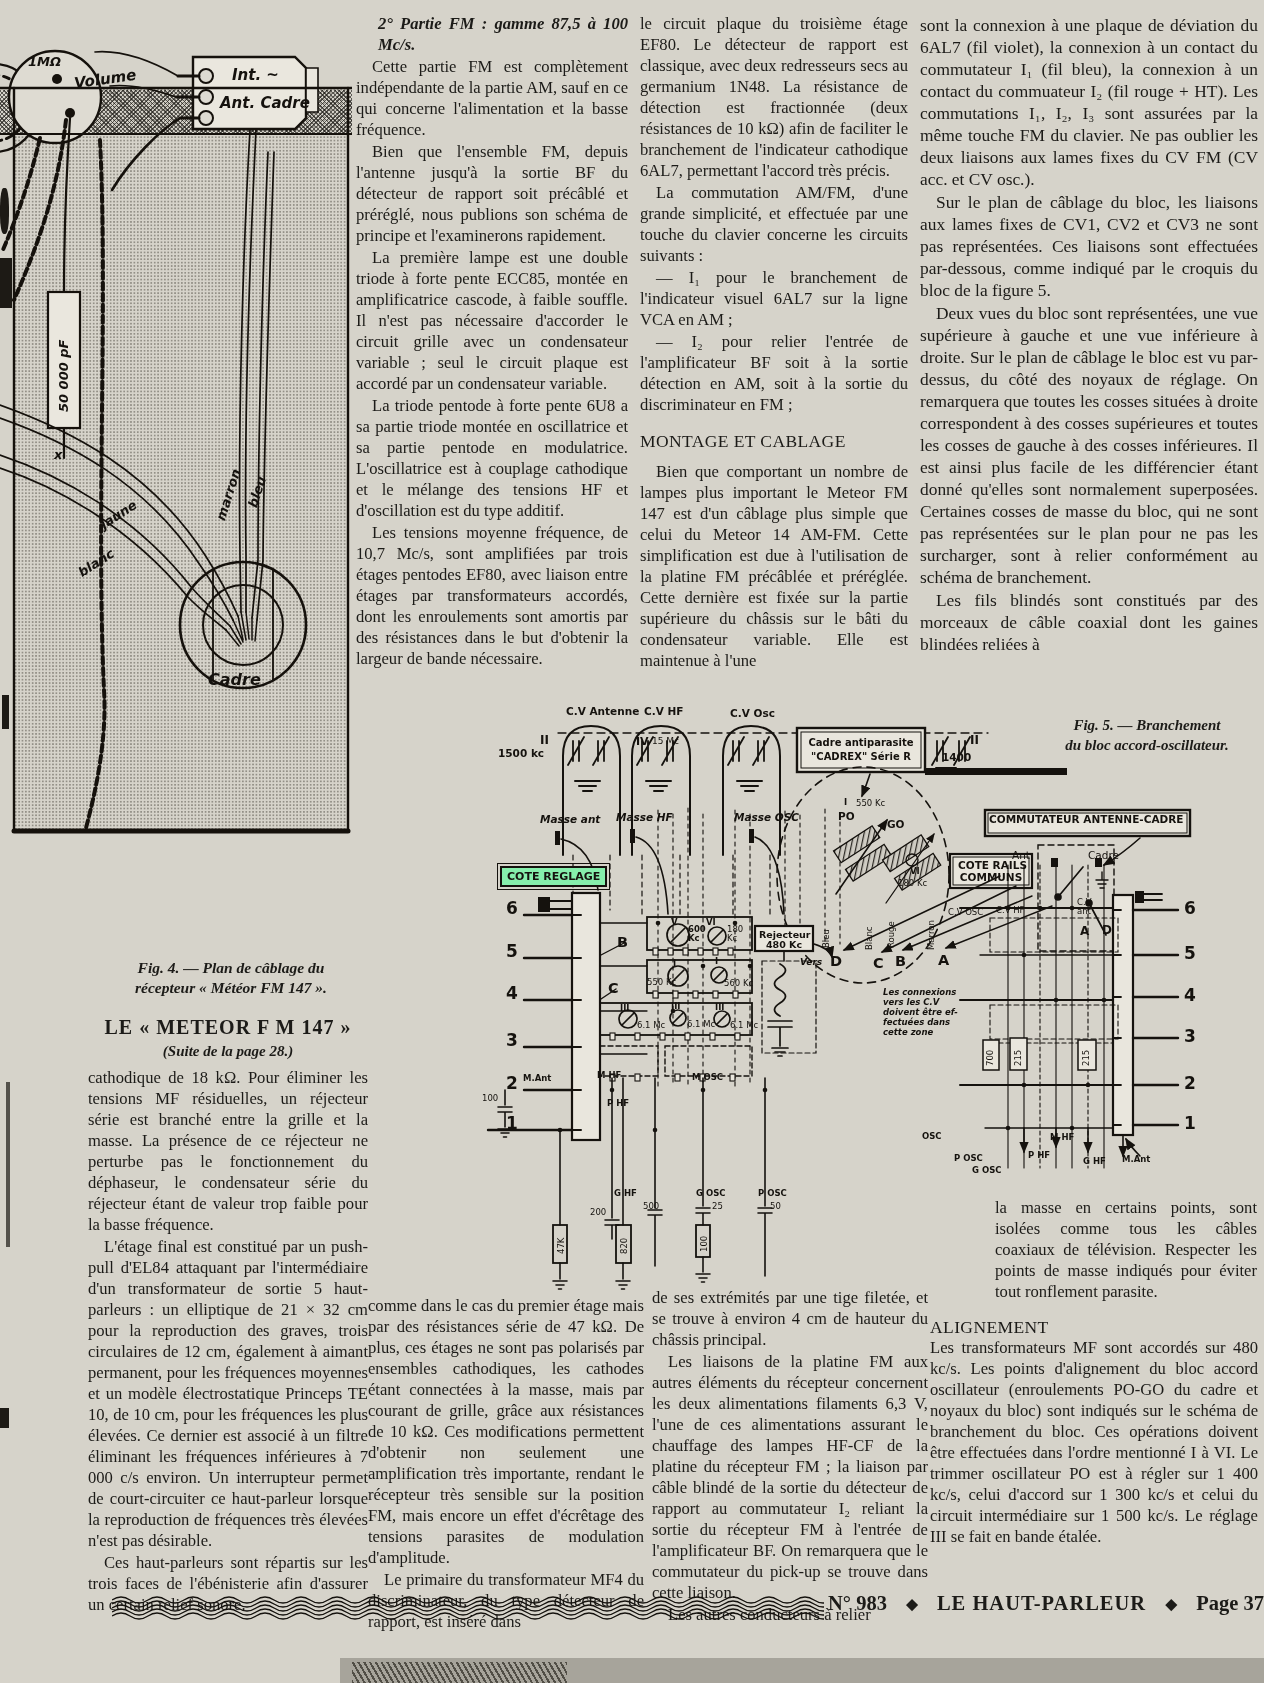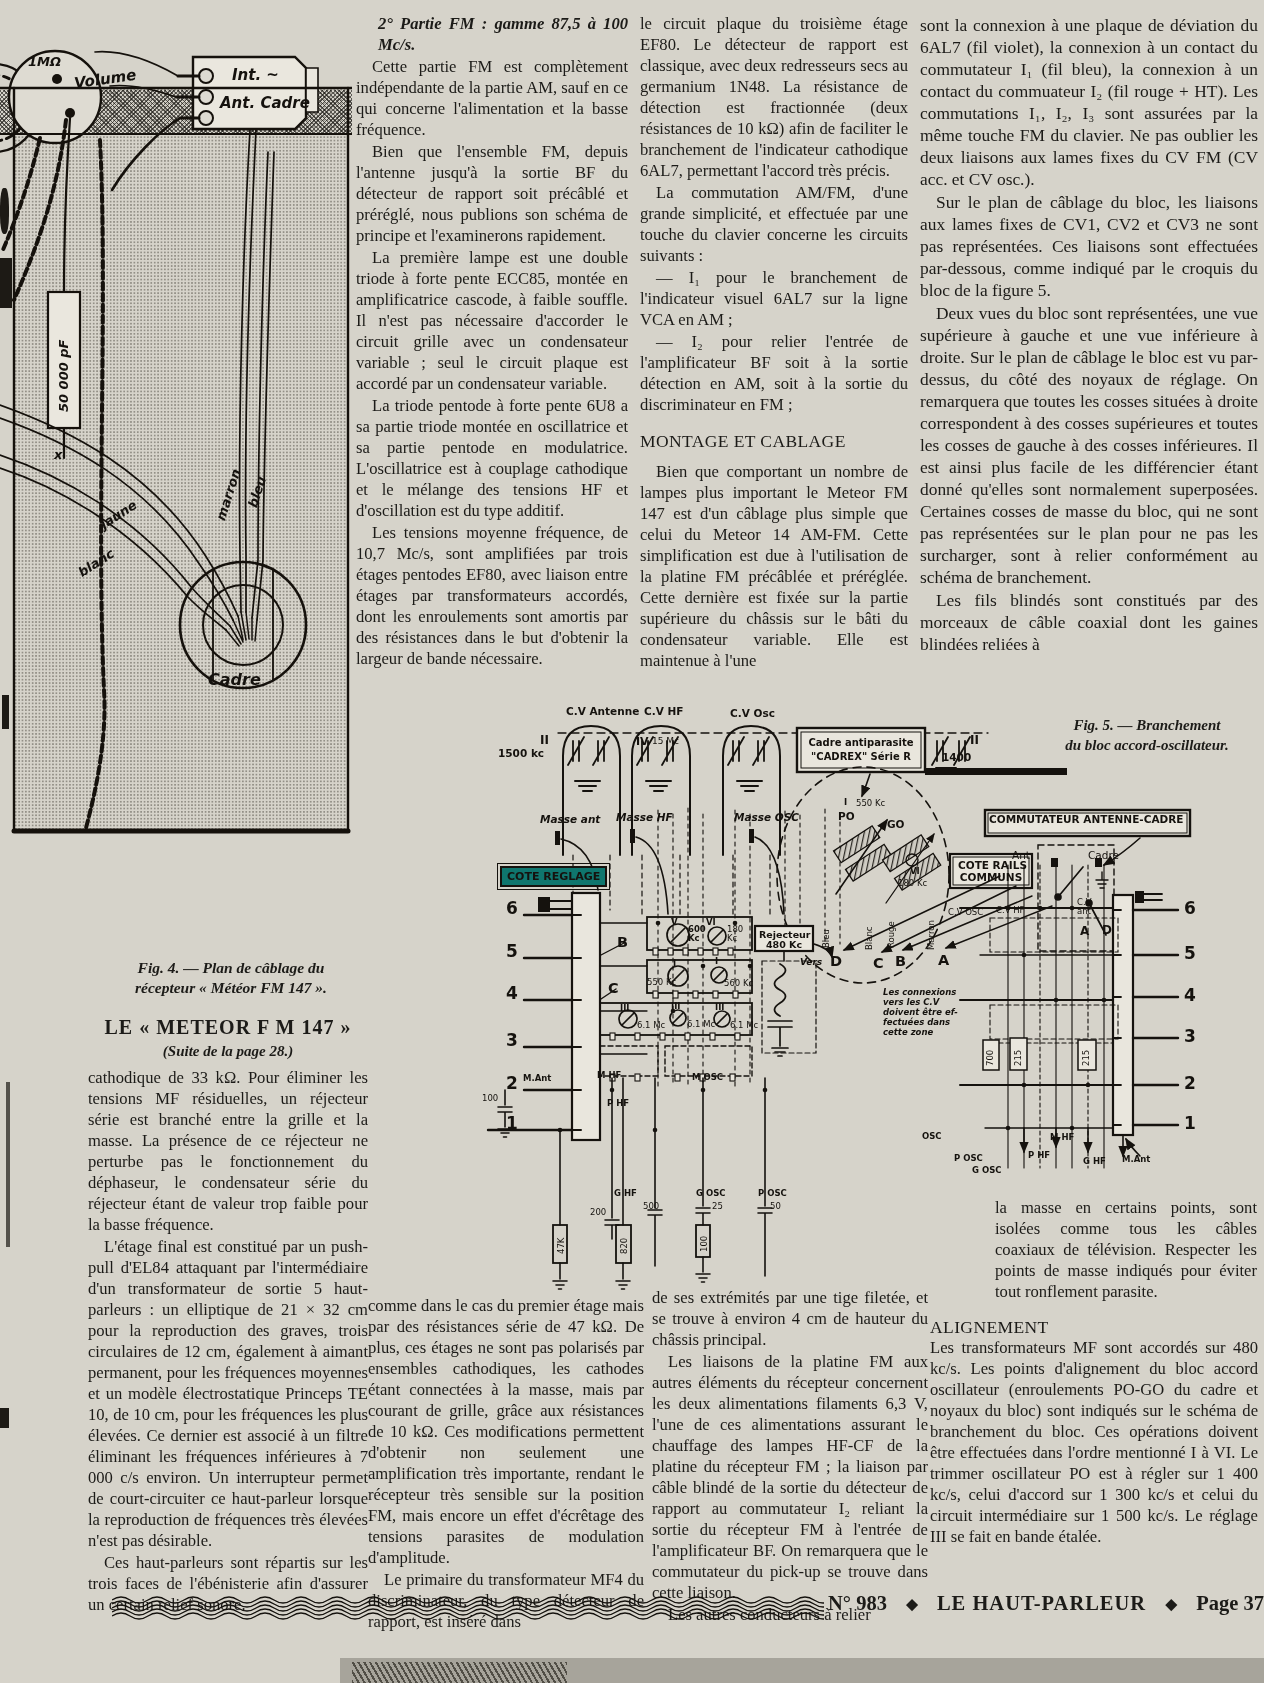--- a/index.html
+++ b/index.html
@@ -21,21 +21,21 @@
   .dl{font-size:10.5px;}
   .dl.sm{font-size:8.5px;}
   .dl.bd{font-weight:bold;}
   .dl.it{font-style:italic;font-weight:bold;}
   .dl.num{font-size:17px;font-weight:bold;}
   .dl.letter{font-size:14.5px;font-weight:bold;}
   .dl.wrap{white-space:normal;width:24px;font-size:8.5px;line-height:1.08;}
   .rot{transform:rotate(-90deg);transform-origin:0 0;}
   .rot2{transform:rotate(-33deg);transform-origin:0 0;}
   .rot3{transform:rotate(-72deg);transform-origin:0 0;}
-  .boxedlbl{border:2px solid #15120e;outline:1.5px solid #15120e;outline-offset:2px;background:#0f766e;
+  .boxedlbl{border:2px solid #15120e;outline:1.5px solid #15120e;outline-offset:2px;background:#86efac;
             padding:3px 5px;font-weight:bold;text-align:center;}
   
   .halftone{position:absolute;background-image:radial-gradient(#67635a .8px,transparent 1px);background-size:3.4px 3.4px;}
   .darkband{position:absolute;background:
      repeating-linear-gradient(45deg,rgba(28,26,22,.65) 0 1.1px,transparent 1.1px 3px),
      repeating-linear-gradient(-45deg,rgba(28,26,22,.65) 0 1.1px,transparent 1.1px 3px);}
   .mark{position:absolute;background:#1d1a15;}
   svg{position:absolute;left:0;top:0;}
 </style>
 </head>
@@ -127,21 +127,21 @@
     <p>Les fils blindés sont constitués par des morceaux de câble coaxial dont les gaines blindées reliées à</p>
   </div>
 
   <div class="caption" style="left:95px;top:958px;width:272px;">
     <span>Fig. 4. — Plan de câblage du</span><br>
     <span>récepteur « Météor FM 147 ».</span>
   </div>
   <div class="arttitle" style="left:88px;top:1016px;width:280px;">LE « METEOR F M 147 »</div>
   <div class="artsub" style="left:88px;top:1043px;width:280px;">(Suite de la page 28.)</div>
   <div class="col" style="left:88px;top:1068px;width:280px;height:512px;">
-    <p class="ni">cathodique de 33 kΩ. Pour éliminer les tensions MF résiduelles, un réjecteur série est branché entre la grille et la masse. La présence de ce réjecteur ne perturbe pas le fonctionnement du déphaseur, le condensateur série du réjecteur étant de valeur trop faible pour la basse fréquence.</p>
+    <p class="ni">cathodique de 18 kΩ. Pour éliminer les tensions MF résiduelles, un réjecteur série est branché entre la grille et la masse. La présence de ce réjecteur ne perturbe pas le fonctionnement du déphaseur, le condensateur série du réjecteur étant de valeur trop faible pour la basse fréquence.</p>
     <p>L'étage final est constitué par un push-pull d'EL84 attaquant par l'intermédiaire d'un transformateur de sortie 5 haut-parleurs : un elliptique de 21 × 32 cm pour la reproduction des graves, trois circulaires de 12 cm, également à aimant permanent, pour les fréquences moyennes et un modèle électrostatique Princeps TE 10, de 10 cm, pour les fréquences les plus élevées. Ce dernier est associé à un filtre éliminant les fréquences inférieures à 7 000 c/s environ. Un interrupteur permet de court-circuiter ce haut-parleur lorsque la reproduction de fréquences très élevées n'est pas désirable.</p>
     <p>Ces haut-parleurs sont répartis sur les trois faces de l'ébénisterie afin d'assurer un certain relief sonore.</p>
   </div>
 
   <div class="col" style="left:368px;top:1296px;width:276px;height:284px;">
     <p class="ni">comme dans le cas du premier étage mais par des résistances série de 47 kΩ. De plus, ces étages ne sont pas polarisés par ensembles cathodiques, les cathodes étant connectées à la masse, mais par courant de grille, grâce aux résistances de 10 kΩ. Ces modifications permettent d'obtenir non seulement une amplification très importante, rendant le récepteur très sensible sur la position FM, mais encore un effet d'écrêtage des tensions parasites de modulation d'amplitude.</p>
     <p>Le primaire du transformateur MF4 du discriminateur, du type détecteur de rapport, est inséré dans</p>
   </div>
   <div class="col" style="left:652px;top:1288px;width:276px;height:292px;">
     <p class="ni">de ses extrémités par une tige filetée, et se trouve à environ 4 cm de hauteur du châssis principal.</p>

